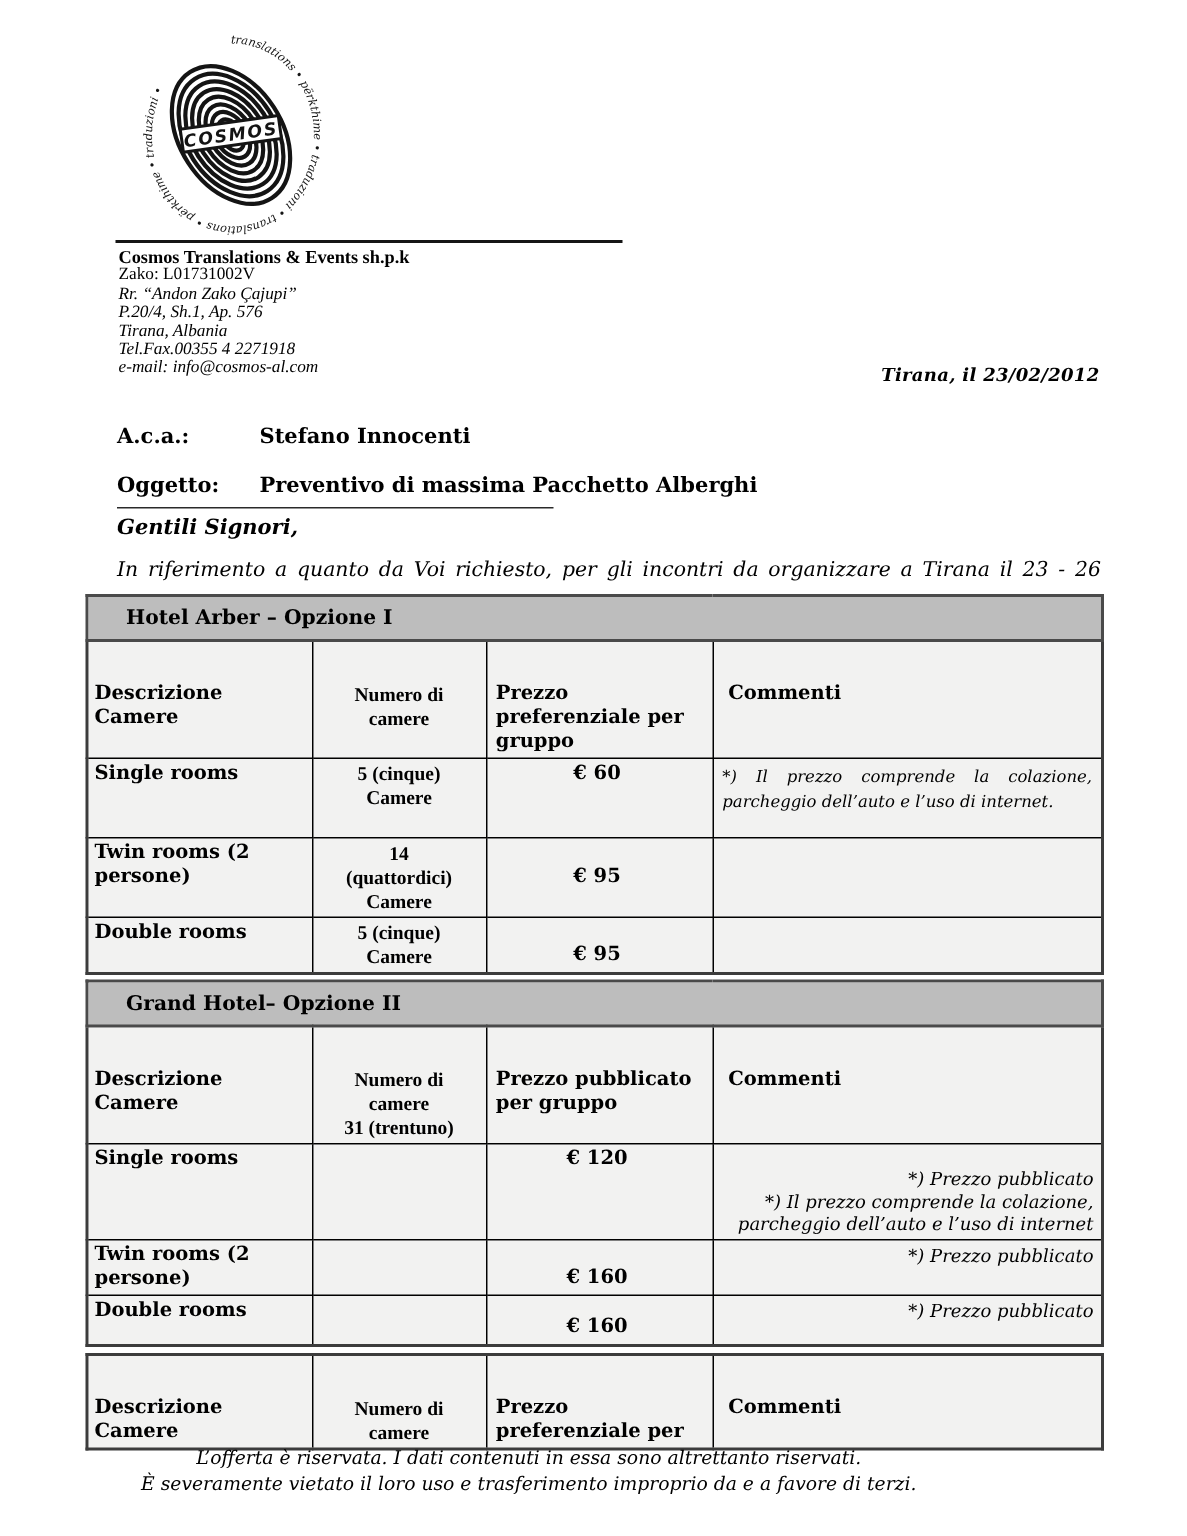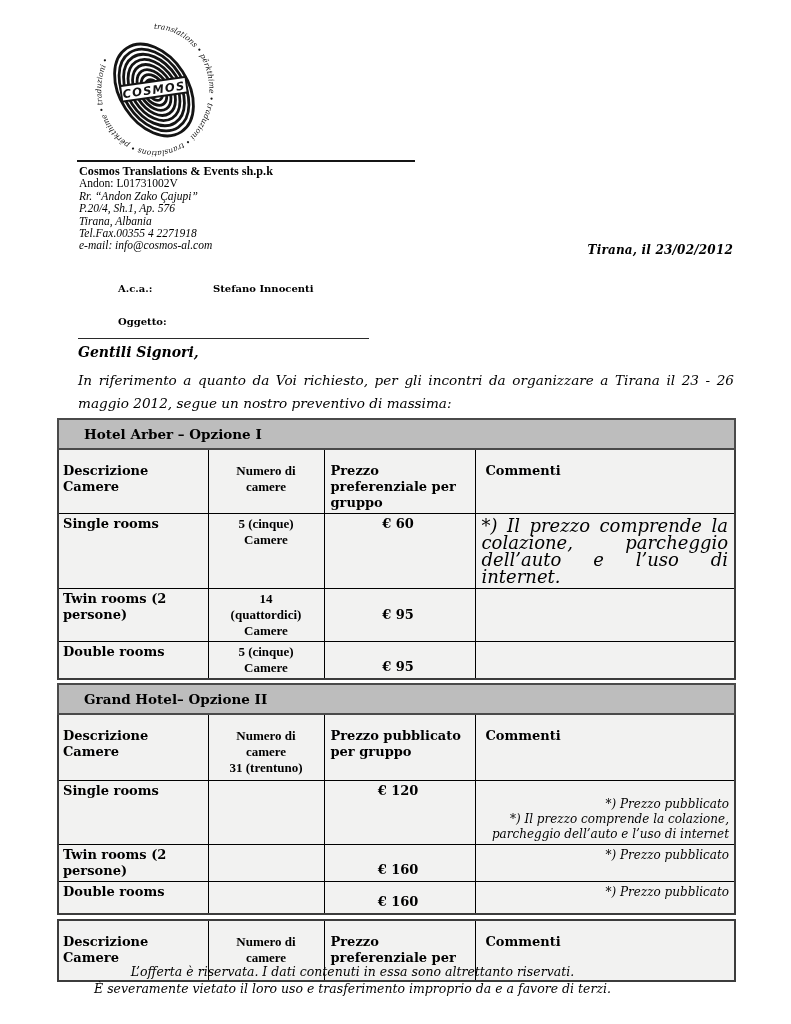--- a/index.html
+++ b/index.html
@@ -14,52 +14,52 @@
     position:absolute;left:79px;top:165px;
     font-family:"Liberation Serif", serif;font-size:11.5px;line-height:12.4px;
   }
   .company .name{font-weight:bold;font-size:12.2px;}
   .company .addr{font-style:italic;}
   .date-line{
     position:absolute;right:58px;top:243px;
     font-size:12px;font-weight:bold;font-style:italic;letter-spacing:.2px;
   }
   
-  .ref-row{position:absolute;left:78px;display:flex;font-weight:bold;font-size:10px;margin-left:40px;}
+  .ref-row{position:absolute;left:78px;display:flex;font-weight:bold;font-size:14px;}
   .ref-row .lbl{width:95px;flex:0 0 95px;}
   .aca-row{top:283px;}
   .oggetto-row{top:316px;justify-content:space-between;}
   .subject-underline{position:absolute;left:78px;top:338px;width:291px;height:1px;background:#2a2a2a;}
   .salutation{position:absolute;left:78px;top:344px;font-weight:bold;font-style:italic;font-size:14px;}
   .intro{
     position:absolute;left:78px;top:369px;width:656px;
     font-style:italic;font-size:13.6px;line-height:23px;text-align:justify;
   }
   
-  .tables{position:absolute;left:57px;top:418px;width:550px;}
+  .tables{position:absolute;left:57px;top:396px;width:550px;}
   table{border-collapse:collapse;width:677px;table-layout:fixed;border:2px solid #3c3c3c;}
   .t2{margin-top:3px;}
   .t3{margin-top:4px;}
   td{
     border:1px solid #000;background:#f2f2f1;
     font-size:13px;font-weight:bold;line-height:16px;vertical-align:top;
     padding:2px 4px;overflow:hidden;
   }
   tr.band td{
     background:#bdbdbd;border:2px solid #4a4a4a;
     padding:0 0 0 25px;font-size:13.5px;vertical-align:middle;
   }
-  td.hdr{padding-top:13px;}
+  td.hdr{padding-top:27px;}
   .ctr{text-align:center;font-family:Liberation Serif, serif;}
   .rt{text-align:center;padding-right:7px;}
   .vmid{vertical-align:middle;}
   .vbot{vertical-align:bottom;padding-bottom:3px;}
   .pre{white-space:pre-line;}
   .cmt-j{
-    font-weight:normal;font-style:italic;font-size:18px;line-height:17px;
+    font-weight:normal;font-style:italic;font-size:11px;line-height:17px;
     text-align:justify;padding:3px 6px;
   }
   .cmt-r{
     font-weight:normal;font-style:italic;font-size:12px;line-height:15px;
     text-align:right;padding:3px 5px 2px 2px;
   }
   .padtop{padding-top:16px;}
   .pl10{padding-left:10px;}
   .pl6{padding-left:6px;}
   
@@ -96,36 +96,37 @@
       <text font-family="DejaVu Serif, serif" font-size="7.6" font-style="italic" fill="#141414">
         <textPath href="#ringpath">translations • përkthime • traduzioni • translations • përkthime • traduzioni •</textPath>
       </text>
     </svg>
   </div>
 
   <div class="letterhead-rule"></div>
 
   <div class="company">
     <div class="name">Cosmos Translations &amp; Events sh.p.k</div>
-    <div class="nipt">Andon: L01731002V</div>
+    <div class="nipt">Zako: L01731002V</div>
     <div class="addr">Rr. “Andon Zako Çajupi”</div>
     <div class="addr">P.20/4, Sh.1, Ap. 576</div>
     <div class="addr">Tirana, Albania</div>
     <div class="addr">Tel.Fax.00355 4 2271918</div>
     <div class="addr">e-mail: info@cosmos-al.com</div>
   </div>
 
   <div class="date-line">Tirana, il 23/02/2012</div>
 
   <div class="ref-row aca-row">
     <span class="lbl">A.c.a.:</span>
     <span>Stefano Innocenti</span>
   </div>
   <div class="ref-row oggetto-row">
     <span class="lbl">Oggetto:</span>
+    <span>Preventivo di massima Pacchetto Alberghi</span>
   </div>
   <div class="subject-underline"></div>
 
   <div class="salutation">Gentili Signori,</div>
 
   <div class="intro">In riferimento a quanto da Voi richiesto, per gli incontri da organizzare a Tirana il 23 - 26 maggio 2012, segue un nostro preventivo di massima:</div>
 
   <div class="tables">
 
     <table class="t1">

